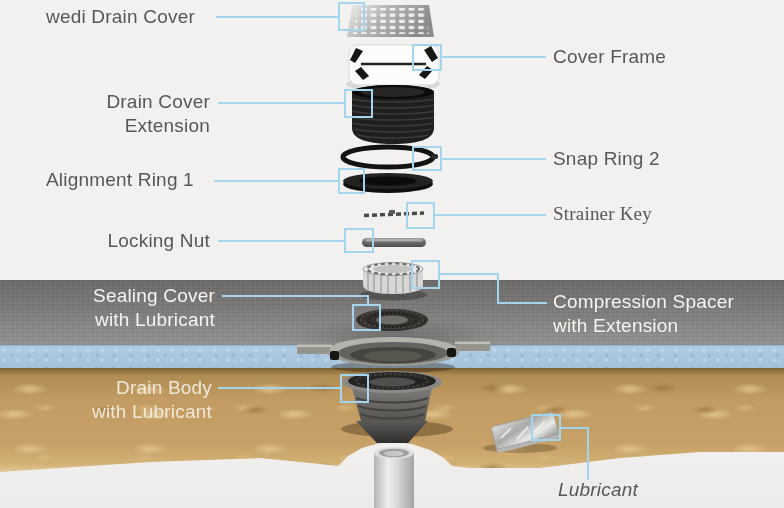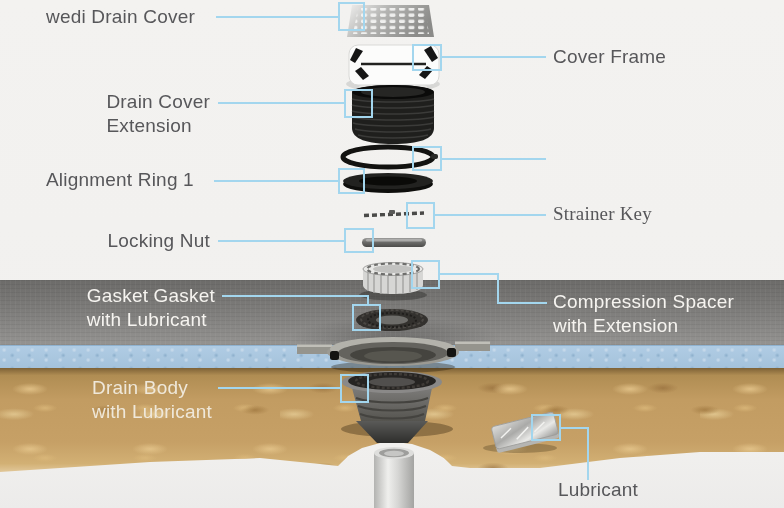--- a/index.html
+++ b/index.html
@@ -46,34 +46,34 @@
     background-size:120px 60px,150px 70px,100px 50px,170px 80px,140px 66px,100% 100%;
     clip-path:polygon(0 0,784px 0,784px 84px,700px 84px,620px 90px,540px 100px,470px 100px,452px 98px,444px 90px,430px 82px,412px 76px,395px 74px,380px 75px,362px 80px,348px 88px,338px 98px,320px 96px,260px 90px,150px 94px,60px 100px,0 104px);
   }
   
   .overlay{position:absolute;left:0;top:0;pointer-events:none;}
   
   .lbl{
     position:absolute;font-size:19px;line-height:24px;color:#57575a;
     white-space:pre-line;letter-spacing:.2px;
   }
-  .lbl.right{text-align:left;}
+  .lbl.right{text-align:right;}
   .lbl.light{color:#f6f4f0;}
   .lbl.cream{color:#efe8da;}
   #lbl-wedi-drain-cover{left:46px;top:5px;}
   #lbl-cover-frame{left:553px;top:45px;}
   #lbl-drain-cover-extension{right:574px;top:90px;}
   #lbl-snap-ring-2{left:553px;top:147px;}
   #lbl-alignment-ring-1{left:46px;top:168px;}
   #lbl-strainer-key{left:553px;top:202px;font-family:Liberation Serif, serif;}
   #lbl-locking-nut{right:574px;top:229px;margin-left:13px;}
   #lbl-sealing-gasket{right:569px;top:284px;}
   #lbl-compression-spacer{left:553px;top:290px;}
   #lbl-drain-body{right:572px;top:376px;}
-  #lbl-lubricant{left:558px;top:478px;}
+  #lbl-lubricant{left:558px;top:478px;font-style:italic;}
 </style>
 </head>
 <body>
 
 <div id="canvas">
 
   <div class="band" id="band-mortar"></div>
   <div class="band" id="band-board"></div>
   <div class="band" id="band-subfloor"></div>
 
@@ -262,24 +262,25 @@
     <polyline points="218,388 341,388"></polyline>
     <rect x="341" y="375" width="27" height="27"></rect>
     <polyline points="560,428 588,428 588,480"></polyline>
     <rect x="532" y="415" width="28" height="25"></rect>
   </svg>
 
   <div class="lbl" id="lbl-cover-frame">Cover Frame</div>
   <div class="lbl" id="lbl-wedi-drain-cover">wedi Drain Cover</div>
   <div class="lbl right" id="lbl-drain-cover-extension">Drain Cover
 Extension</div>
+  <div class="lbl" id="lbl-snap-ring-2">Snap Ring 2</div>
   <div class="lbl" id="lbl-alignment-ring-1">Alignment Ring 1</div>
   <div class="lbl" id="lbl-strainer-key">Strainer Key</div>
   <div class="lbl right" id="lbl-locking-nut">Locking Nut</div>
-  <div class="lbl right light" id="lbl-sealing-gasket">Gasket Gasket
+  <div class="lbl right light" id="lbl-sealing-gasket">Sealing Cover
 with Lubricant</div>
   <div class="lbl light" id="lbl-compression-spacer">Compression Spacer
 with Extension</div>
   <div class="lbl right cream" id="lbl-drain-body">Drain Body
 with Lubricant</div>
   <div class="lbl" id="lbl-lubricant">Lubricant</div>
 
 </div>
 
 </body></html>

